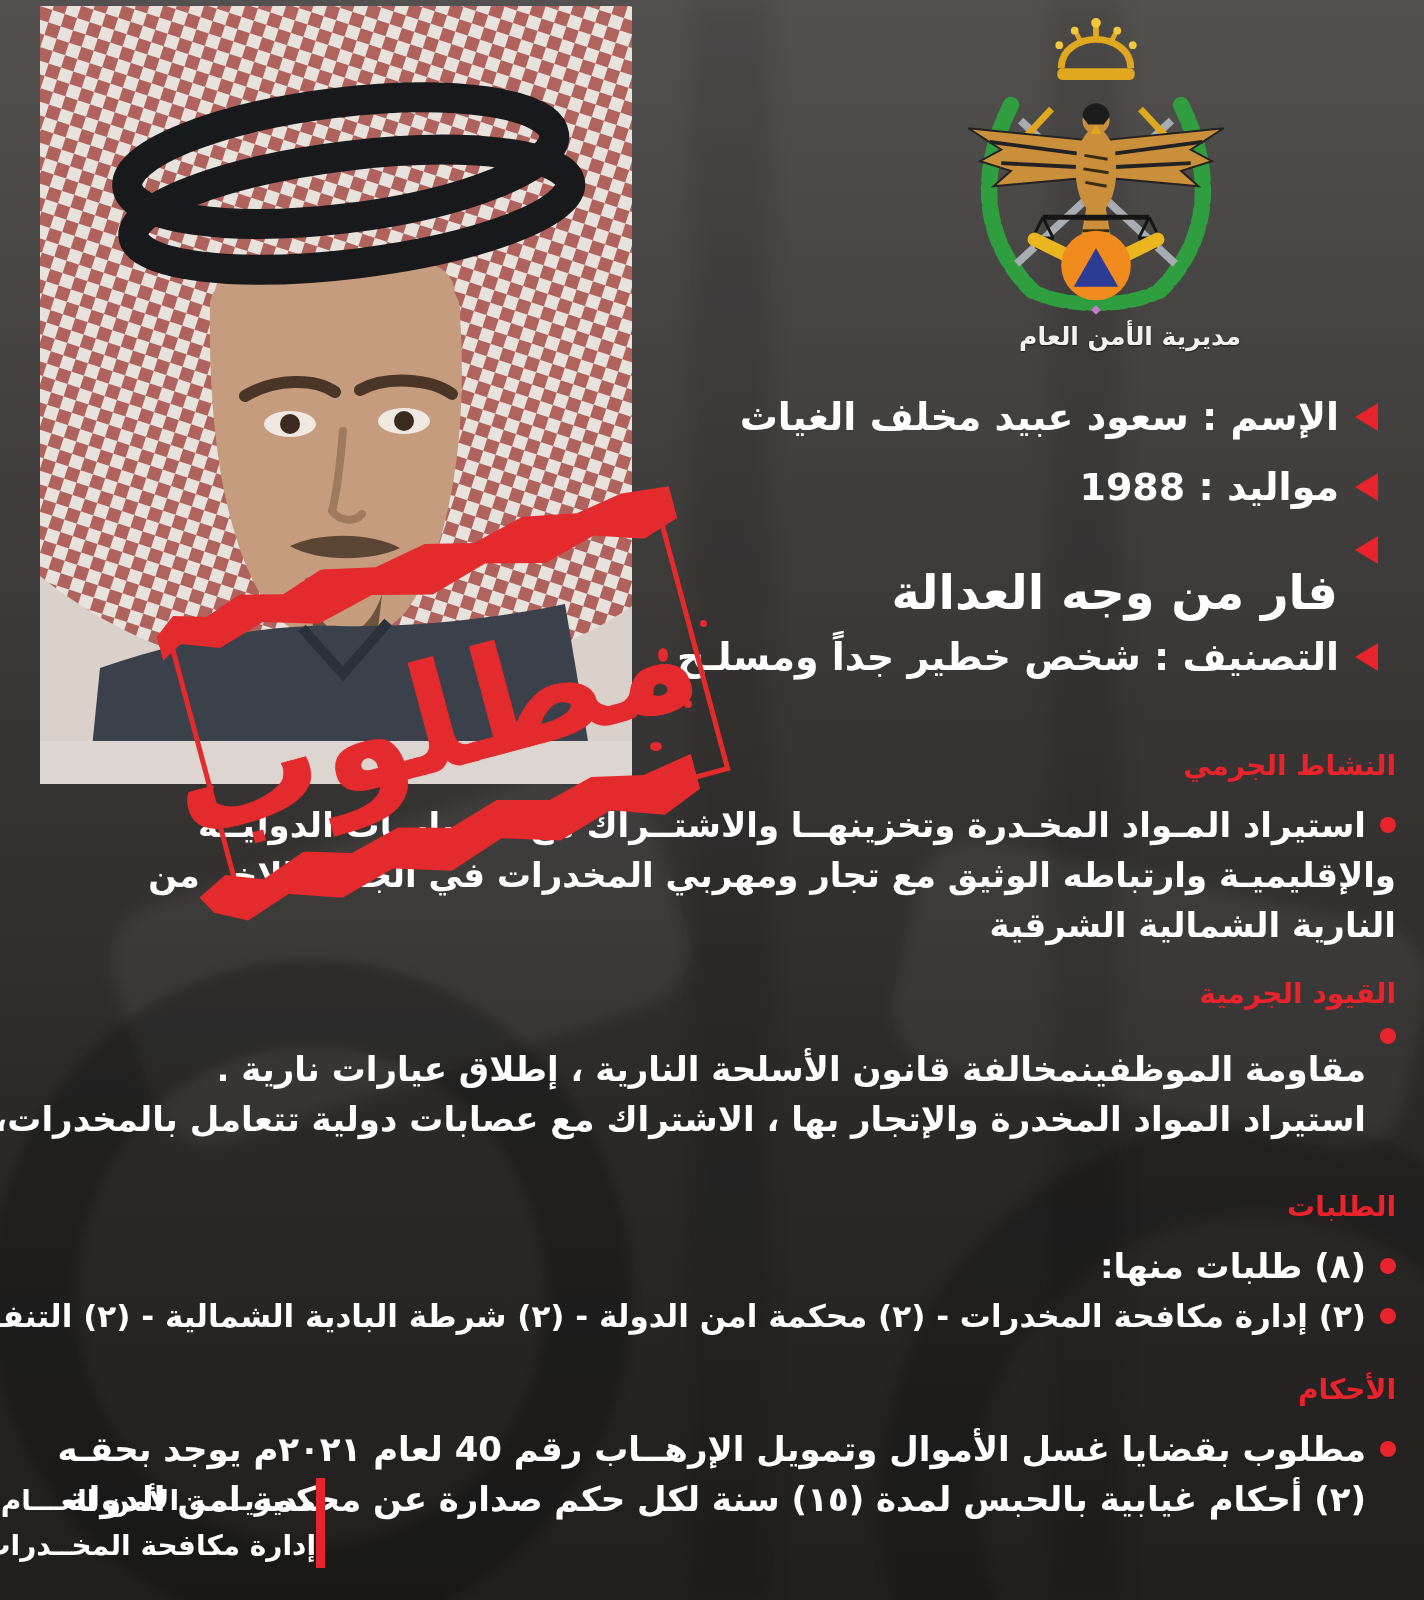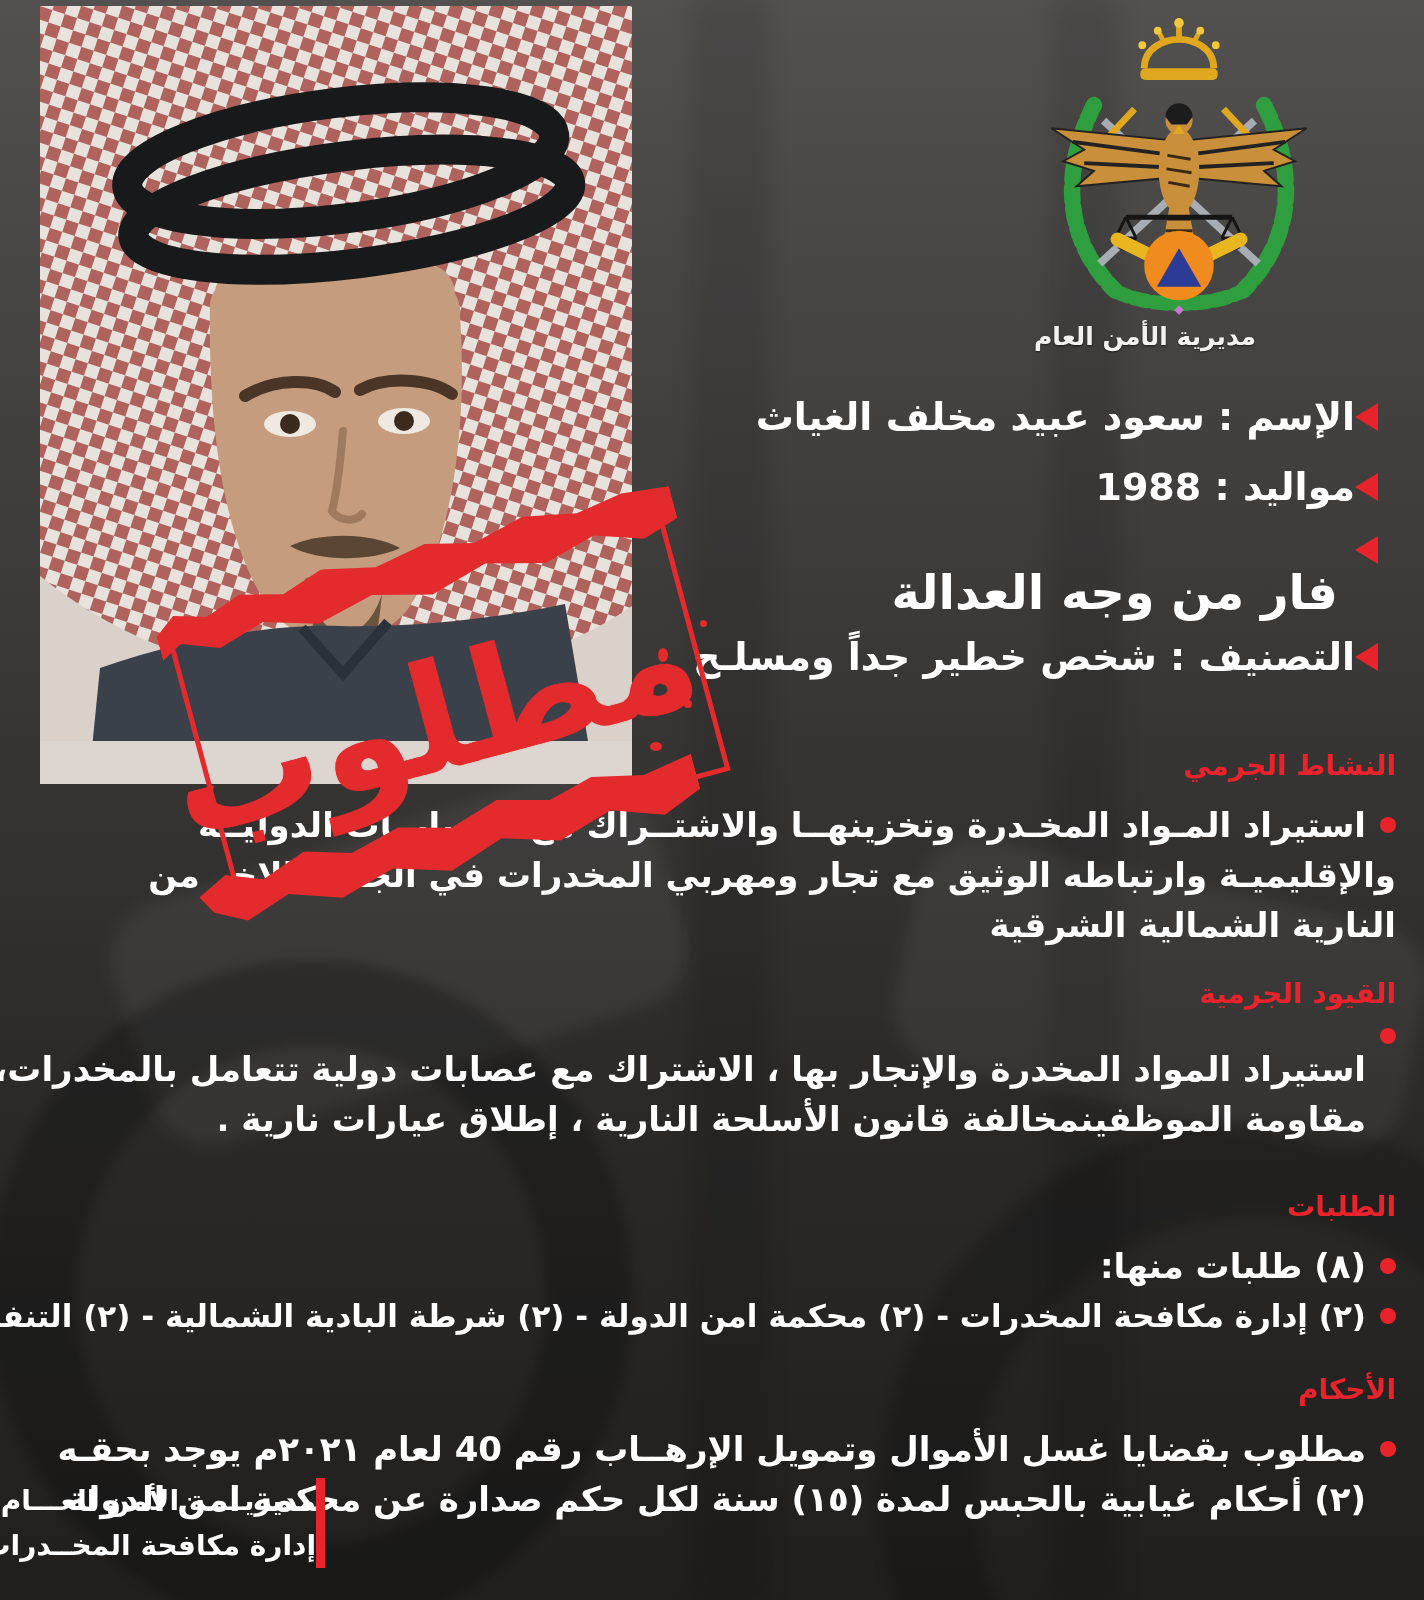--- a/index.html
+++ b/index.html
@@ -20,26 +20,26 @@
   .stamp{position:absolute;left:150px;top:542px;width:560px;height:330px;transform:rotate(-15deg);z-index:5;}
   .stamp-frame{position:absolute;left:44px;top:34px;right:6px;bottom:26px;border:5px solid #e32a2c;}
   .stamp-brush-top{position:absolute;top:4px;left:34px;right:-8px;height:54px;background:#e32a2c;
     clip-path:polygon(0 42%,4% 12%,10% 30%,17% 6%,25% 26%,33% 0,43% 22%,53% 4%,62% 26%,72% 2%,82% 22%,91% 8%,100% 18%,100% 78%,93% 100%,84% 70%,74% 96%,63% 68%,52% 98%,41% 70%,30% 96%,20% 66%,11% 92%,4% 66%,0 88%);}
   .stamp-brush-bottom{position:absolute;bottom:0px;left:8px;right:40px;height:58px;background:#e32a2c;
     clip-path:polygon(0 30%,6% 4%,13% 28%,22% 0,31% 24%,41% 2%,51% 26%,61% 0,71% 24%,80% 4%,90% 24%,100% 10%,100% 72%,92% 100%,82% 68%,71% 96%,60% 66%,49% 98%,38% 68%,27% 94%,17% 64%,8% 90%,2% 62%);}
   .stamp-word{position:absolute;inset:0;display:flex;align-items:center;justify-content:center;
     color:#e32a2c;font-weight:800;font-size:148px;padding-top:26px;letter-spacing:2px;text-shadow:0 0 1px #e32a2c;}
   .speck{position:absolute;background:#e32a2c;border-radius:50%;z-index:6;}
   
-  .logo{position:absolute;left:1034px;top:16px;width:290px;height:336px;text-align:left;}
+  .logo{position:absolute;left:951px;top:16px;width:290px;height:336px;text-align:right;}
   .logo-caption{margin-top:2px;color:#f4f2ee;font-size:25px;font-weight:700;direction:rtl;letter-spacing:1px;
     text-shadow:0 1px 2px rgba(0,0,0,.6);}
   
   .info-list{position:absolute;top:393px;right:46px;width:760px;direction:rtl;}
-  .info-item{display:flex;align-items:center;direction:rtl;color:#ffffff;
+  .info-item{display:flex;align-items:center;gap:16px;direction:rtl;color:#ffffff;
     font-size:38px;font-weight:800;line-height:48px;white-space:nowrap;}
   .tri{width:0;height:0;border-top:14px solid transparent;border-bottom:14px solid transparent;
     border-right:23px solid #e8232b;flex:0 0 auto;}
   .info-sub{color:#ffffff;font-size:48px;font-weight:800;line-height:48px;direction:rtl;
     padding-right:40px;white-space:nowrap;}
   .mb1{margin-bottom:22px}.mb2{margin-bottom:25px}.mb3{margin-bottom:4px}.mb4{margin-bottom:17px}
   
   .section{position:absolute;right:28px;left:20px;direction:rtl;text-align:right;}
   .sec-heading{color:#e8232b;font-size:28px;font-weight:800;line-height:48px;margin-bottom:10px;white-space:nowrap;}
   .line{display:flex;align-items:center;gap:14px;direction:rtl;color:#fff;
@@ -216,22 +216,22 @@
     </div>
     <div class="cont">والإقليميـة  وارتباطه الوثيق مع تجار ومهربي المخدرات في الجانب الاخر من</div>
     <div class="cont">النارية الشمالية الشرقية</div>
   </div>
 
   <div class="section" style="top:970px;">
     <div class="sec-heading">القيود الجرمية</div>
     <div class="line">
       <span class="dot"></span>
     </div>
+    <div class="cont indent">مقاومة الموظفينمخالفة قانون الأسلحة النارية ، إطلاق عيارات نارية .</div>
     <div class="cont indent">استيراد المواد المخدرة والإتجار بها ، الاشتراك مع عصابات دولية تتعامل بالمخدرات،</div>
-    <div class="cont indent">مقاومة الموظفينمخالفة قانون الأسلحة النارية ، إطلاق عيارات نارية .</div>
   </div>
 
   <div class="section" style="top:1183px;">
     <div class="sec-heading">الطلبات</div>
     <div class="line">
       <span class="dot"></span>
       <span>(٨) طلبات منها:</span>
     </div>
     <div class="line tight">
       <span class="dot"></span>

